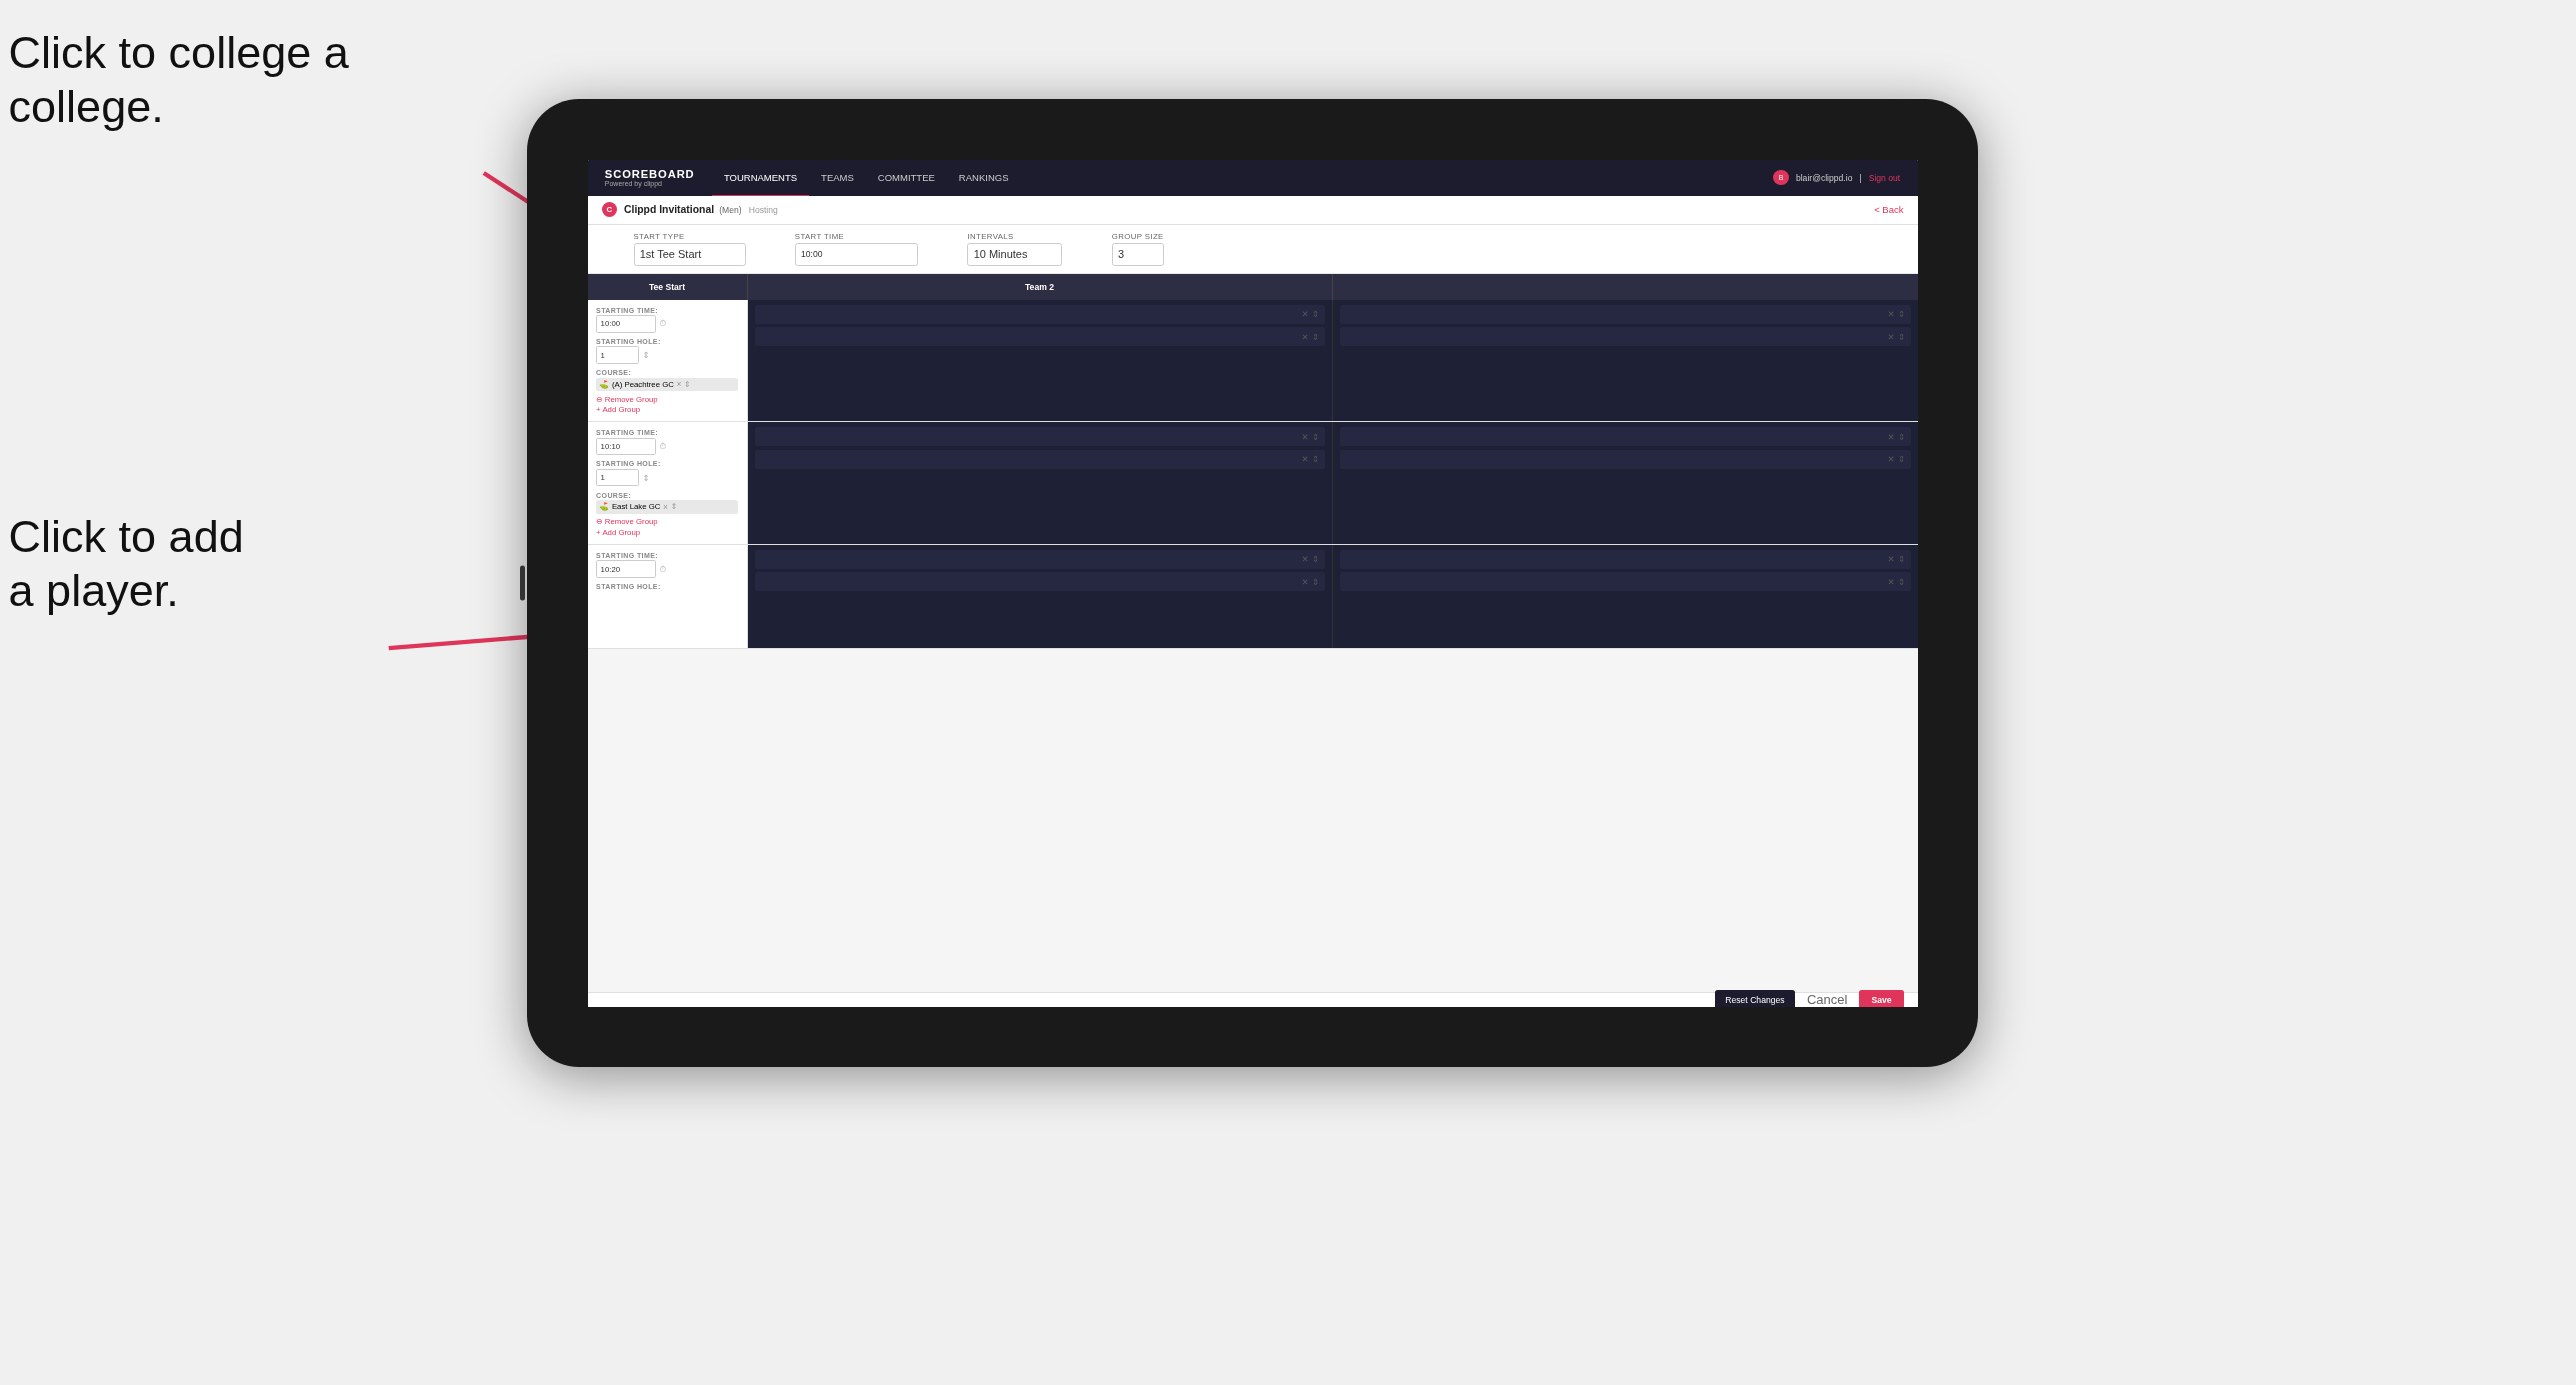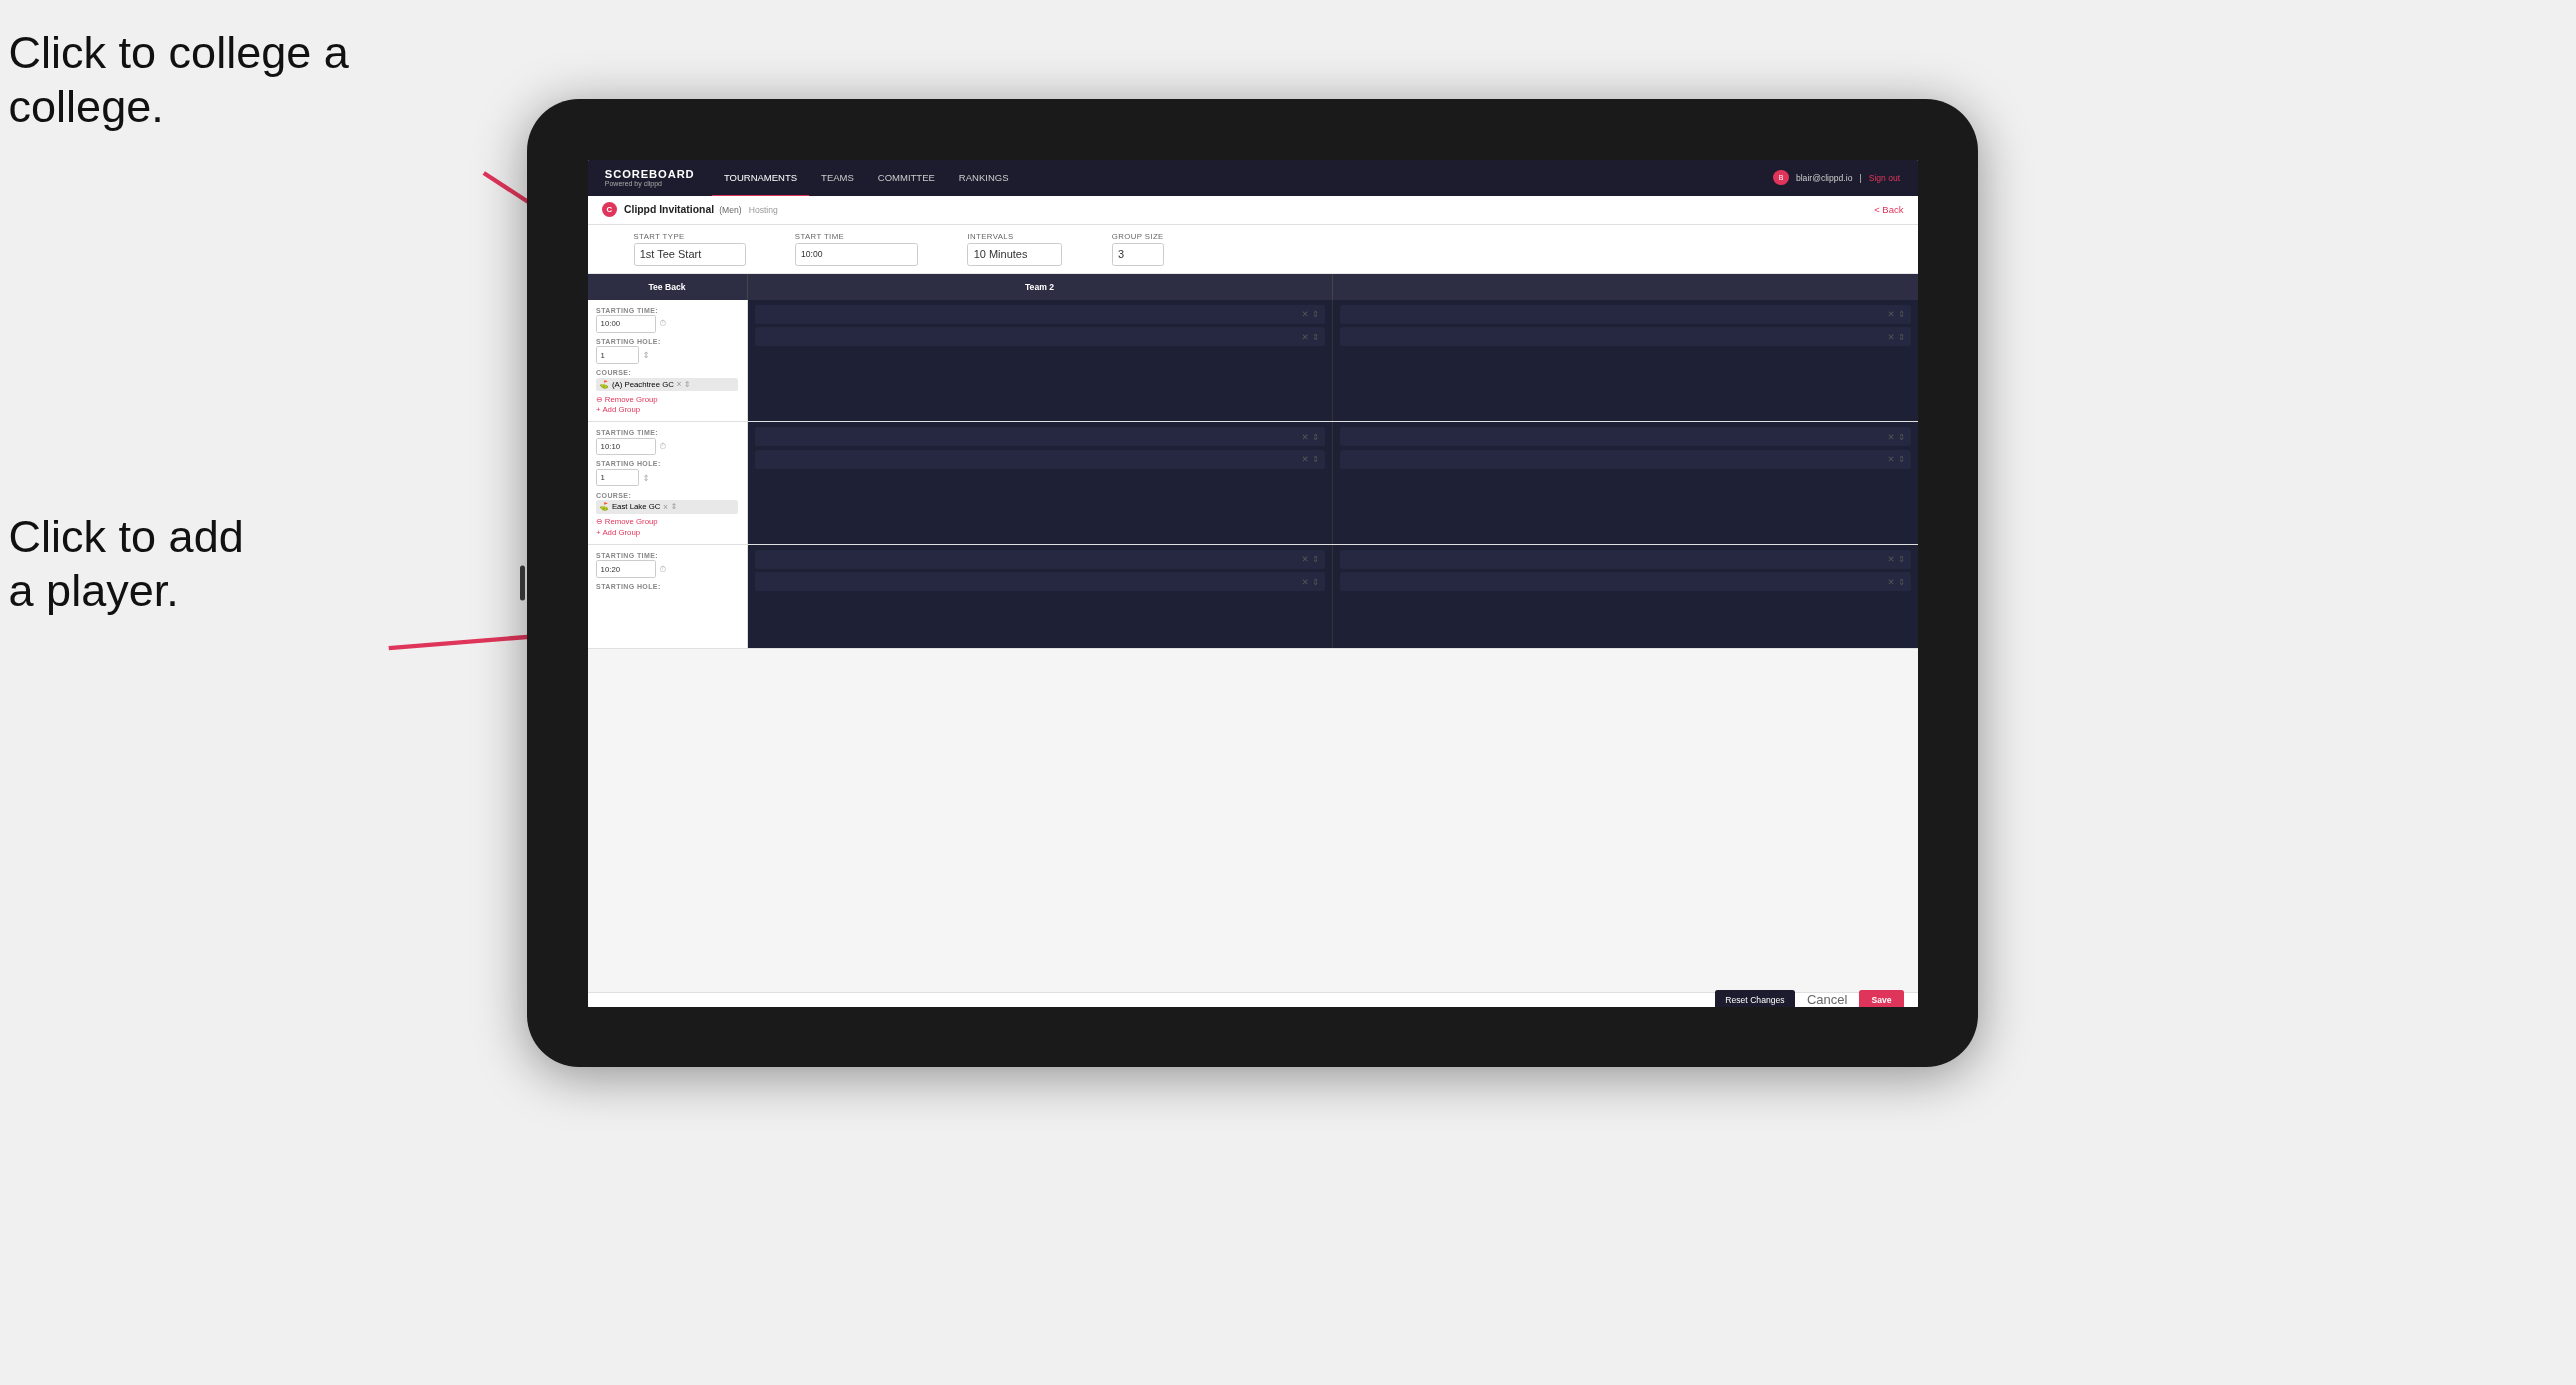--- a/index.html
+++ b/index.html
@@ -479,21 +479,21 @@
       </div>
       <div class="form-group">
         <label class="form-label">Group Size</label>
         <select class="form-select" style="min-width:52px;">
           <option>3</option>
         </select>
       </div>
     </div>
 
     <div class="table-header">
-      <div class="th-cell">Tee Back</div>
+      <div class="th-cell">Tee Start</div>
       <div class="th-cell">Team 2</div>
     </div>
 
     <div class="main-content">
 
       <div class="tee-row">
         <div class="tee-left">
           <div class="tee-label">Starting Time:</div>
           <div class="tee-value-row">
             <input class="tee-input" type="text" value="10:00" style="">

